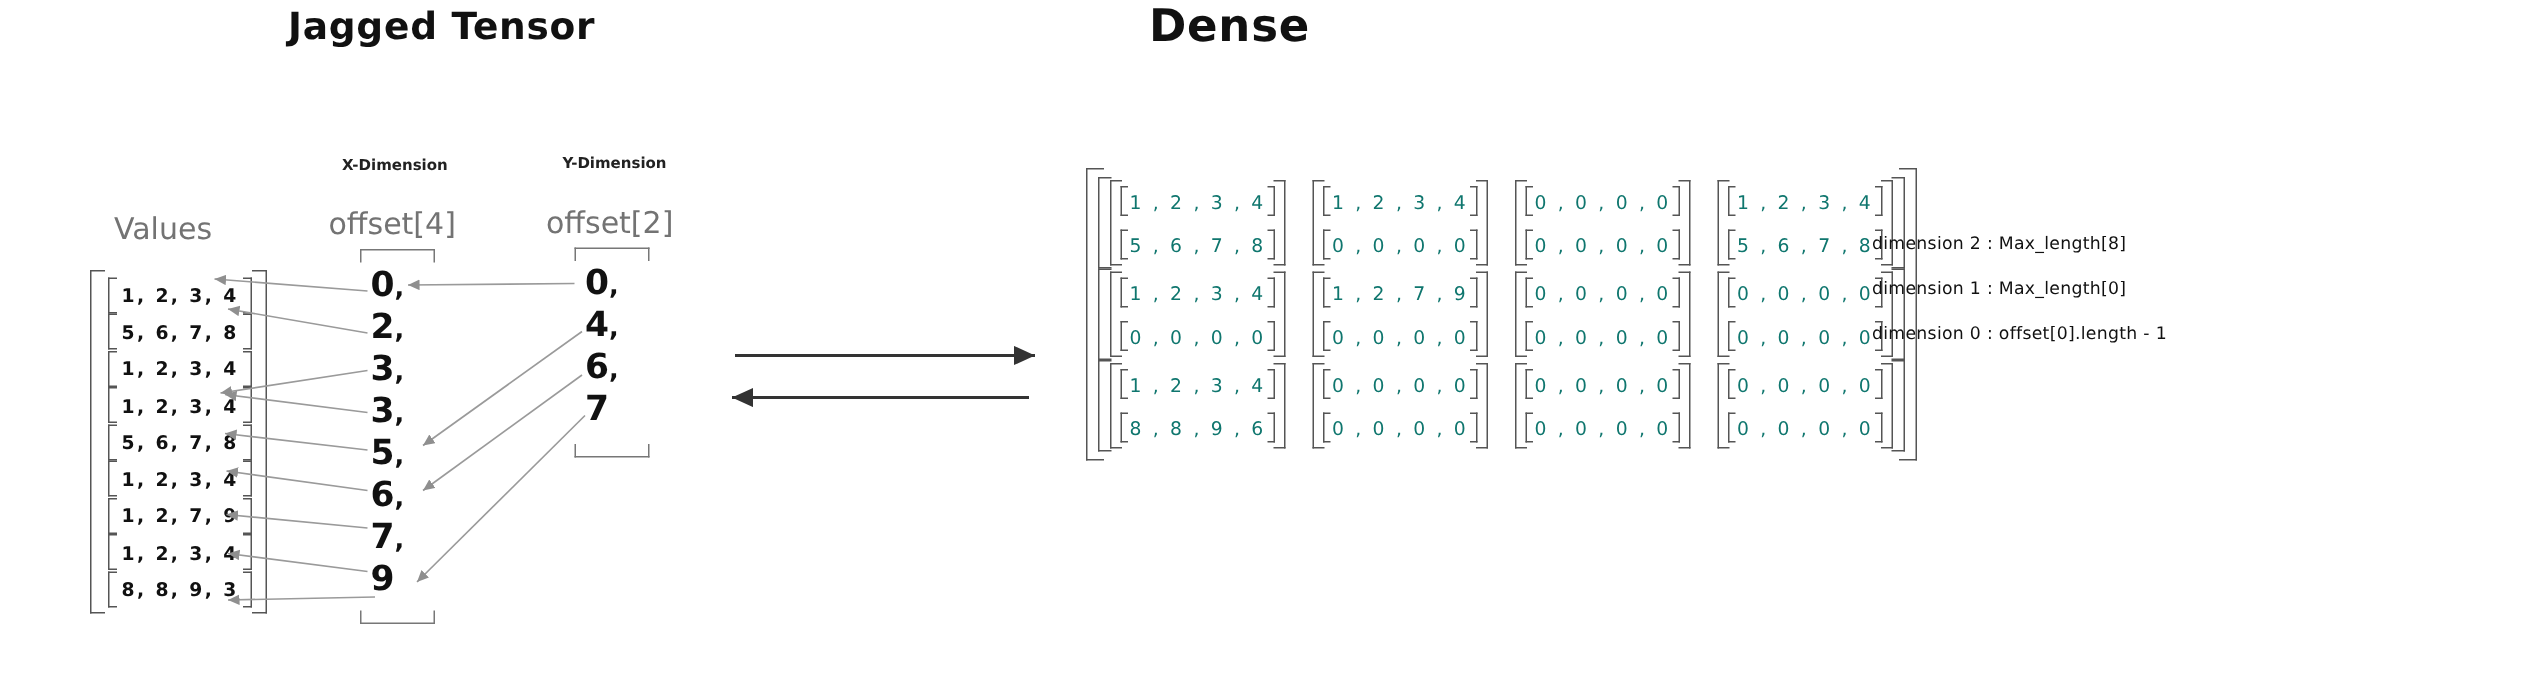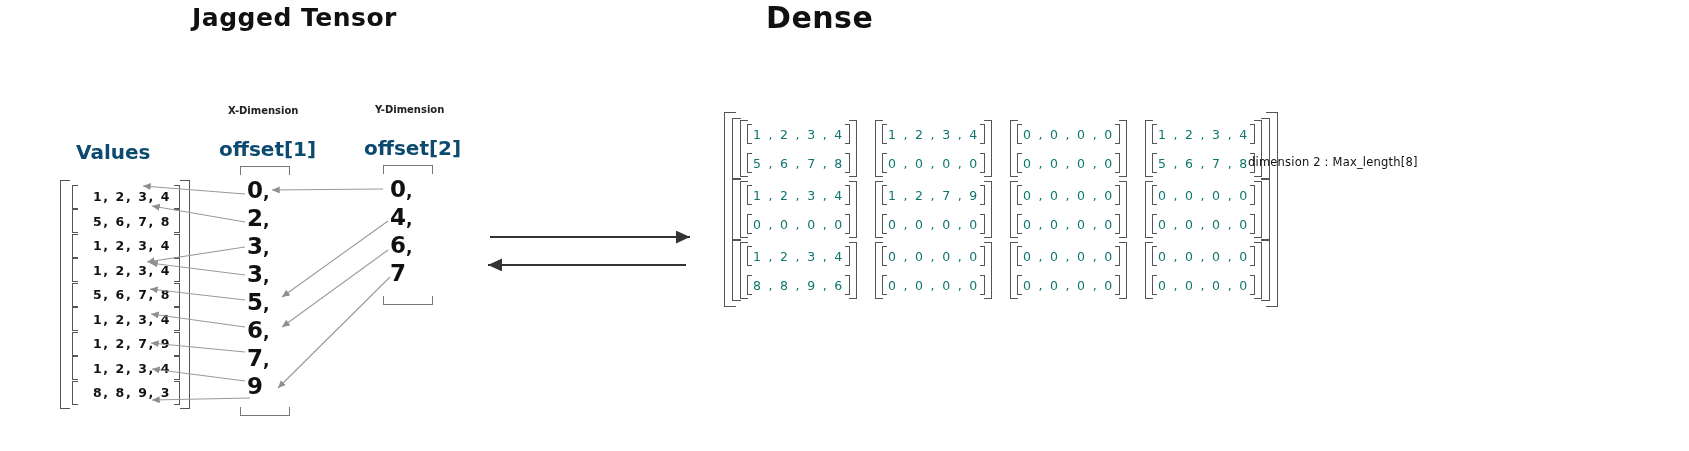--- a/index.html
+++ b/index.html
@@ -25,22 +25,22 @@
     letter-spacing: 0.5px;
     color: #111;
     white-space: nowrap;
   }
   #title-jagged { left: 192px; top: 3px; font-size: 25px; }
   #title-dense  { left: 766px; top: 0px;  font-size: 30px; }
 
   
   .col-heading {
     font-size: 19px;
-    font-weight: 700;
-    color: #0c4a6e;
+    font-weight: 400;
+    color: #737373;
     white-space: nowrap;
   }
   .sub-caption {
     font-size: 10px;
     font-weight: 600;
     color: #222;
     white-space: nowrap;
   }
 
   
@@ -66,21 +66,20 @@
     padding: 0 9px;
     margin: 0.5px 0;
   }
   .val-row .brk.left, .val-row .brk.right { width: 5px; }
   .val-text {
     font-size: 12.5px;
     font-weight: 700;
     letter-spacing: 1.6px;
     color: #111;
     white-space: nowrap;
-    margin-left: 12px;
   }
 
   
   .offset-col { position: absolute; }
   .offset-num {
     font-size: 23px;
     font-weight: 700;
     color: #111;
     line-height: 1;
     height: 28px;
@@ -220,21 +219,21 @@
         <div class="val-row">
           <span class="brk left"></span>
           <span class="brk right"></span>
           <span class="val-text">8, 8, 9, 3</span>
         </div>
       </div>
   </div>
 </div>
 
 <div class="abs sub-caption" style="left:228px; top:105px;">X-Dimension</div>
-<div class="abs col-heading" style="left:219px; top:137px; font-size:20px;">offset[1]</div>
+<div class="abs col-heading" style="left:219px; top:137px; font-size:20px;">offset[4]</div>
 
 <div class="abs offset-col" id="offset1-block" style="left:240px; top:166px;">
   <div class="top-brace" style="width:48px;"></div>
   <div id="offset1-rows" style="margin-top:4px; padding-left:7px;">
       <div class="offset-num"><span>0</span><span class="comma">,</span></div>
       <div class="offset-num"><span>2</span><span class="comma">,</span></div>
       <div class="offset-num"><span>3</span><span class="comma">,</span></div>
       <div class="offset-num"><span>3</span><span class="comma">,</span></div>
       <div class="offset-num"><span>5</span><span class="comma">,</span></div>
       <div class="offset-num"><span>6</span><span class="comma">,</span></div>
@@ -442,20 +441,22 @@
               <span class="mtext">0 , 0 , 0 , 0</span>
             </div>
           </div>
         </div>
       </div>
   </div>
 </div>
 
 <div class="abs" id="dims">
     <div class="dim-line">dimension 2 : Max_length[8]</div>
+    <div class="dim-line">dimension 1  : Max_length[0]</div>
+    <div class="dim-line">dimension 0 : offset[0].length - 1</div>
   </div>
 
 <svg class="overlay" viewBox="0 0 1689 451">
   <defs>
     <marker id="ah" markerWidth="9" markerHeight="9" refX="7" refY="3.2" orient="auto">
       <path d="M0,0 L7,3.2 L0,6.4 z" fill="#8f8f8f"></path>
     </marker>
     <marker id="ahd" markerWidth="9" markerHeight="9" refX="7" refY="3.2" orient="auto">
       <path d="M0,0 L7,3.2 L0,6.4 z" fill="#333"></path>
     </marker>

